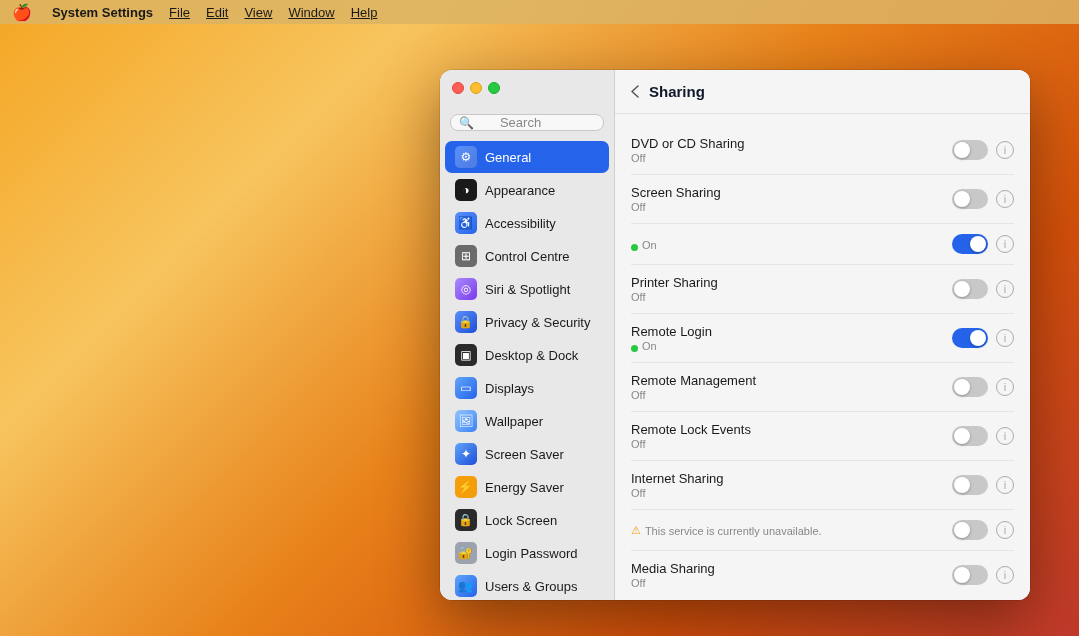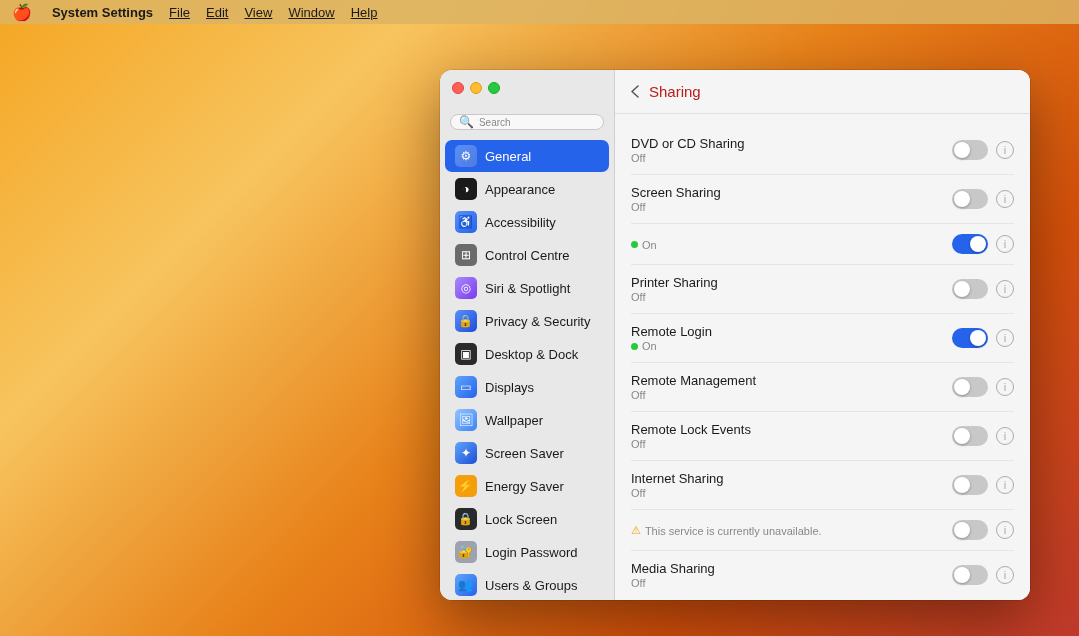--- a/index.html
+++ b/index.html
@@ -102,22 +102,23 @@
       display: flex;
       align-items: center;
       padding: 0 8px;
       gap: 5px;
     }
     .search-icon-svg {
       color: #999;
       font-size: 12px;
     }
     .search-input-text {
-      font-size: 10px;
+      font-size: 13px;
       color: #888;
+      margin-left: 21px;
     }
 
     .sidebar-item {
       display: flex;
       align-items: center;
       padding: 5px 10px;
       gap: 8px;
       cursor: pointer;
       border-radius: 7px;
       margin: 0 5px 1px 5px;
@@ -164,22 +165,22 @@
       align-items: center;
       gap: 4px;
       cursor: pointer;
       font-size: 13px;
       color: #555;
       margin-right: 10px;
     }
 
     .content-title {
       font-size: 15px;
-      font-weight: 400;
-      color: #b91c1c;
+      font-weight: 700;
+      color: #0f172a;
     }
 
     .content-scroll {
       flex: 1;
       overflow-y: auto;
       padding: 12px 16px;
     }
 
     
     .sharing-row {
@@ -198,21 +199,21 @@
     }
     .sharing-name {
       font-size: 13px;
       font-weight: 500;
       color: #1a1a1a;
     }
     .sharing-status {
       font-size: 11px;
       color: #888;
       display: flex;
-      align-items: center;
+      align-items: flex-end;
       gap: 4px;
       margin-top: 1px;
     }
     .status-dot {
       width: 7px;
       height: 7px;
       border-radius: 50%;
       display: inline-block;
     }
     .status-dot.on { background: #28c840; }

